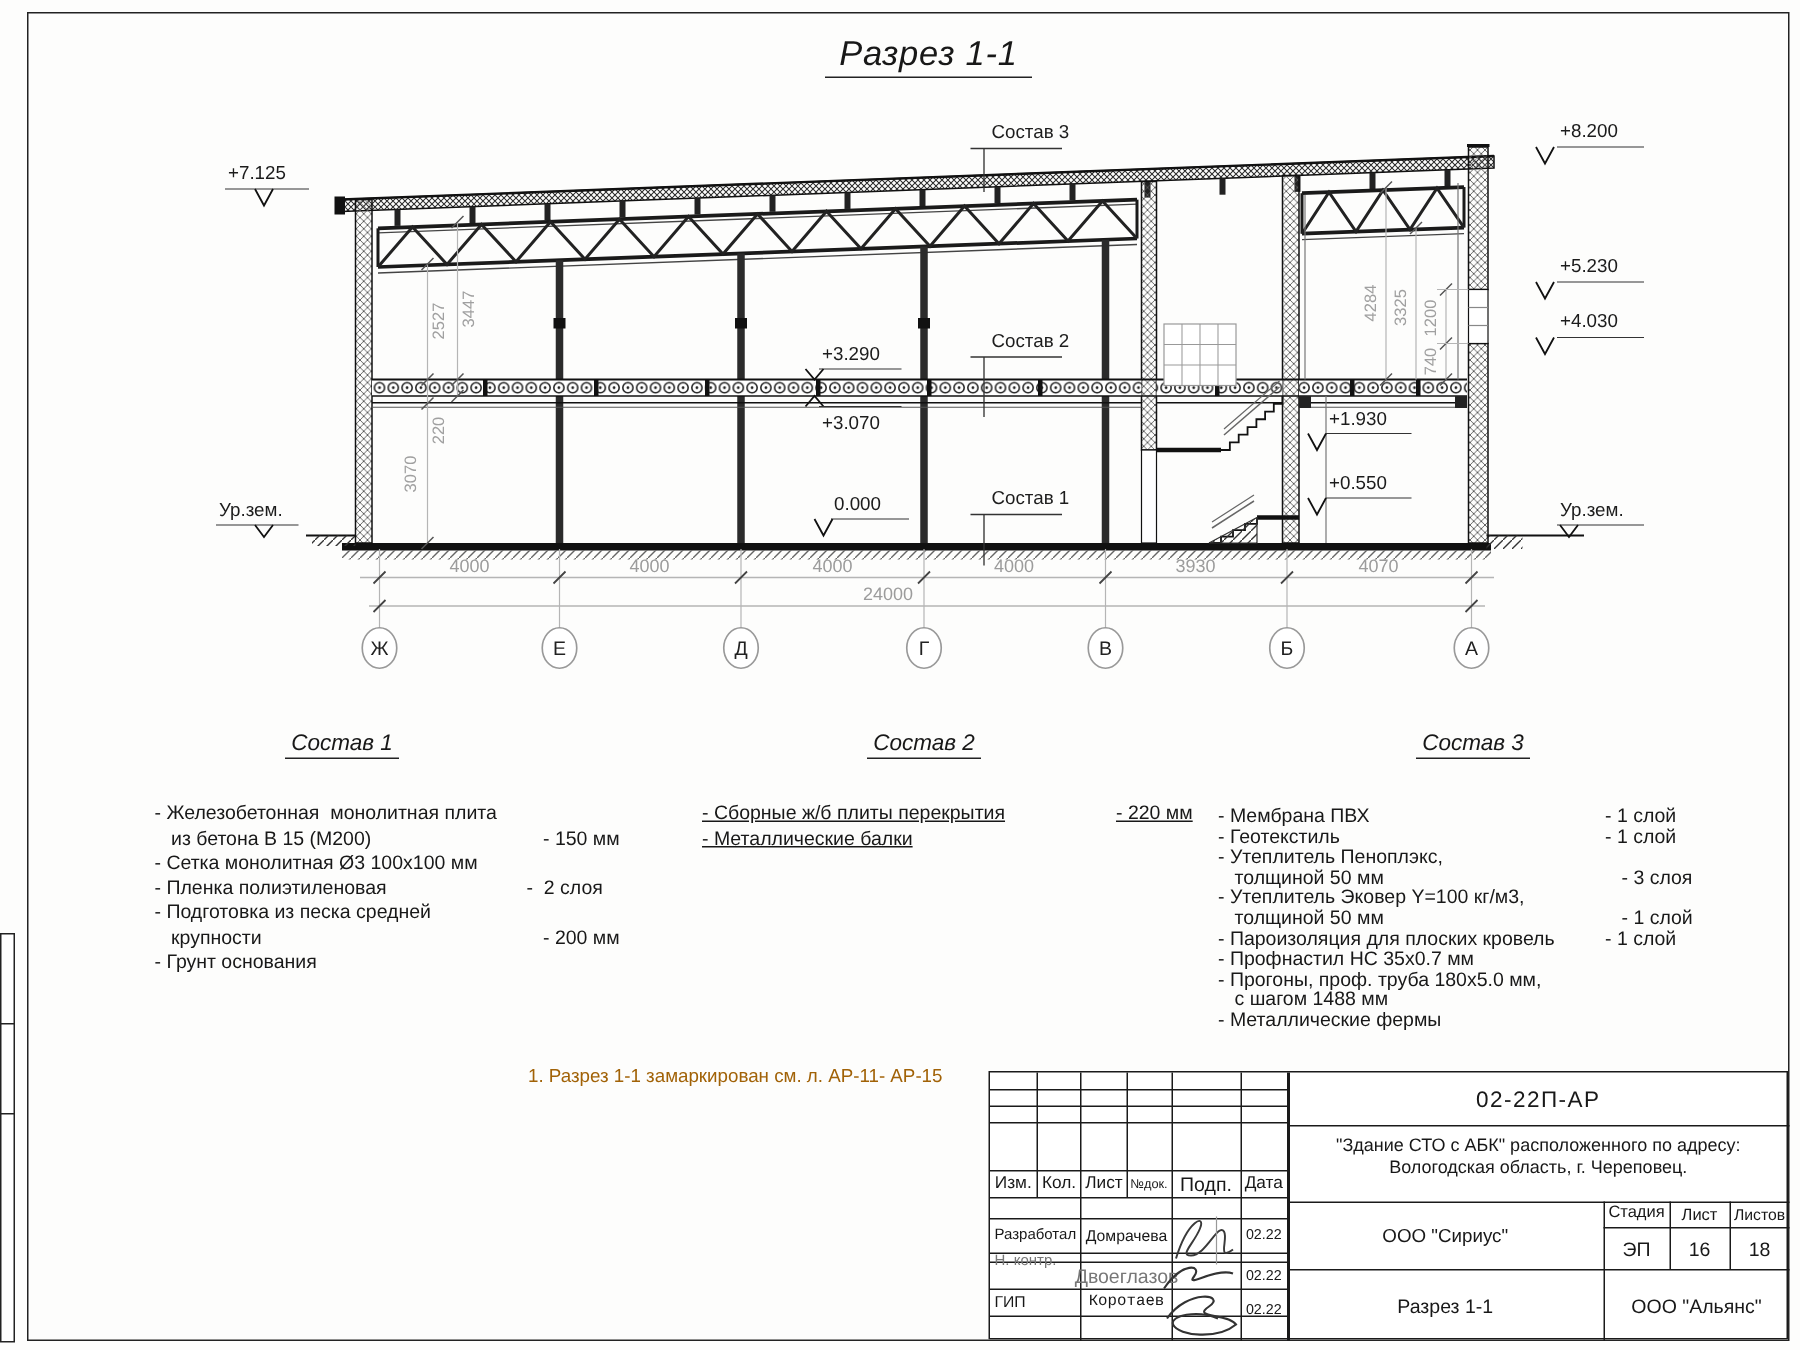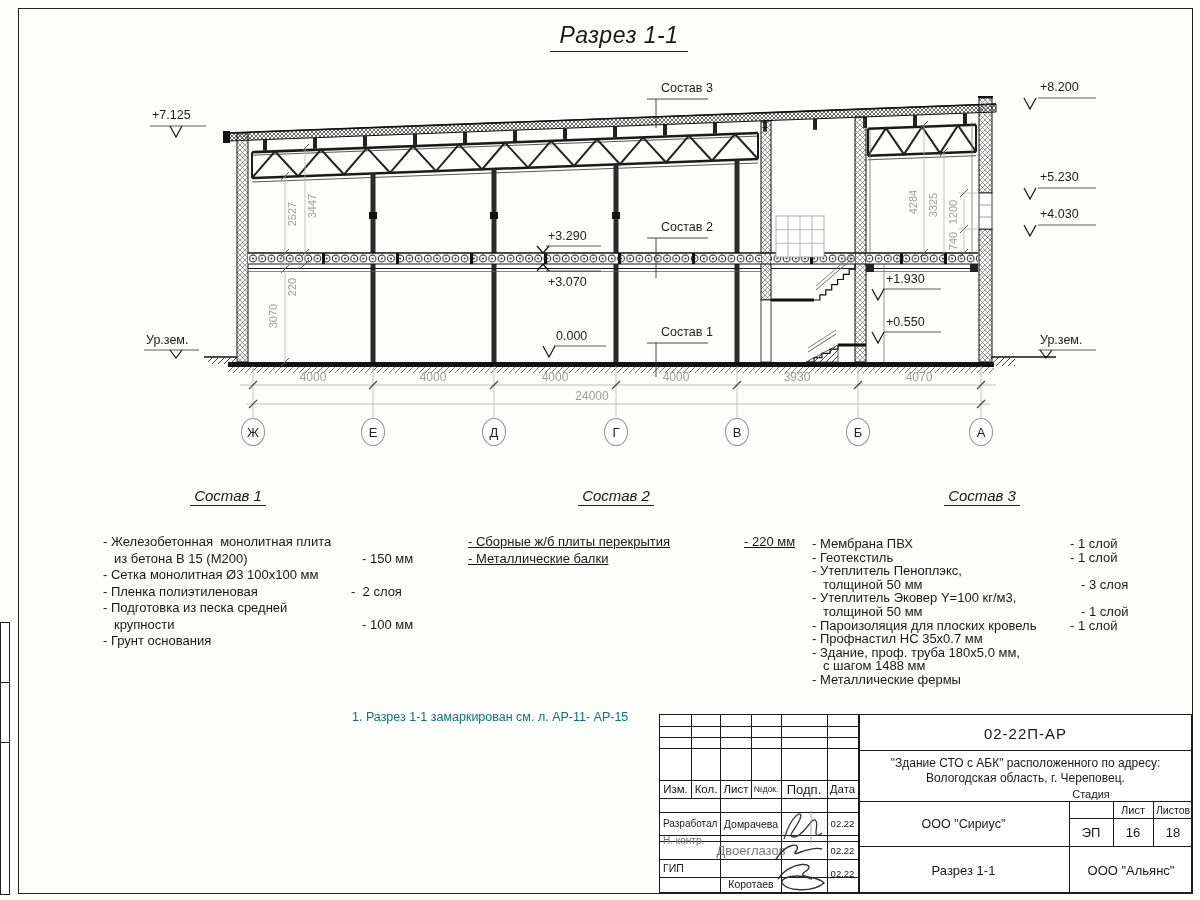--- a/index.html
+++ b/index.html
@@ -19,21 +19,21 @@
   .comp{position:absolute;font-size:13px;color:#181818;}
   .comp-head{font-style:italic;font-size:15px;text-align:center;}
   .comp-head span{display:inline-block;border-bottom:1.2px solid #222;padding:0 4px 1px 4px;}
   .cl{display:flex;}
   .ct{white-space:pre;}
   .ind{padding-left:11px;}
   .cv{white-space:pre;}
   .c1 .cl,.c2 .cl{line-height:16.5px;}
   .c3 .cl{line-height:13.6px;}
   .c1 .ct{flex:0 0 248px;} .c2 .ct{flex:0 0 276px;} .c3 .ct{flex:0 0 258px;}
-  .note{position:absolute;left:352px;top:710px;font-size:12.5px;color:#0f766e;}
+  .note{position:absolute;left:352px;top:710px;font-size:12.5px;color:#a16207;}
   
   .tb{position:absolute;left:659px;top:714px;width:533px;height:179px;border:1.6px solid #1a1a1a;box-sizing:border-box;background:#fff;}
   .tb .vl,.tb .hl{position:absolute;background:#1a1a1a;}
   .tb .vl{width:1px;} .tb .hl{height:1px;}
   .tb .cell{position:absolute;display:flex;align-items:center;justify-content:center;text-align:left;}
   .tb .cl-left{justify-content:flex-start;padding-left:3px;text-align:left;}
   .muted{color:#777;}
 </style>
 </head>
 <body>
@@ -334,21 +334,21 @@
     <div class="cl">
         <span class="ct">- Пленка полиэтиленовая</span>
         <span class="cv">-  2 слоя</span>
       </div>
     <div class="cl">
         <span class="ct">- Подготовка из песка средней</span>
         <span class="cv"></span>
       </div>
     <div class="cl">
         <span class="ct ind">крупности</span>
-        <span class="cv">- 100 мм</span>
+        <span class="cv">- 200 мм</span>
       </div>
     <div class="cl">
         <span class="ct">- Грунт основания</span>
         <span class="cv"></span>
       </div>
   </div>
 </div>
 
 <div class="comp c2" style="left:468px;top:487px;width:332px;">
   <div class="comp-head" style="width:296px;"><span>Состав 2</span></div>
@@ -393,21 +393,21 @@
       </div>
     <div class="cl">
         <span class="ct">- Пароизоляция для плоских кровель</span>
         <span class="cv">- 1 слой</span>
       </div>
     <div class="cl">
         <span class="ct">- Профнастил НС 35х0.7 мм</span>
         <span class="cv"></span>
       </div>
     <div class="cl">
-        <span class="ct">- Здание, проф. труба 180х5.0 мм,</span>
+        <span class="ct">- Прогоны, проф. труба 180х5.0 мм,</span>
         <span class="cv"></span>
       </div>
     <div class="cl">
         <span class="ct ind">с шагом 1488 мм</span>
         <span class="cv"></span>
       </div>
     <div class="cl">
         <span class="ct">- Металлические фермы</span>
         <span class="cv"></span>
       </div>
@@ -453,37 +453,37 @@
 
   <div class="cell cl-left" style="left:0;top:97px;width:61px;height:23px;font-size:10px;">Разработал</div>
   <div class="cell" style="left:61px;top:97px;width:60px;height:23px;font-size:10.5px;">Домрачева</div>
   <div class="cell" style="left:167px;top:99px;width:31px;height:18px;font-size:9.5px;">02.22</div>
 
   <div class="cell cl-left muted" style="left:0;top:116px;width:61px;height:18px;font-size:10px;">Н. контр.</div>
   <div class="cell muted" style="left:61px;top:126px;width:60px;height:18px;font-size:13px;">Двоеглазов</div>
   <div class="cell" style="left:167px;top:126px;width:31px;height:18px;font-size:9.5px;">02.22</div>
 
   <div class="cell cl-left" style="left:0;top:144px;width:61px;height:18px;font-size:10.5px;">ГИП</div>
-  <div class="cell" style="left:61px;top:160px;width:60px;height:18px;font-size:10.5px;">Коротаев</div>
+  <div class="cell" style="left:61px;top:144px;width:60px;height:18px;font-size:10.5px;font-family:Liberation Mono, monospace;">Коротаев</div>
   <div class="cell" style="left:167px;top:149px;width:31px;height:18px;font-size:9.5px;">02.22</div>
 
   <svg style="position:absolute;left:118px;top:92px;" width="48" height="40" viewBox="0 0 48 40">
     <path d="M6 32 C14 6, 26 2, 22 12 C18 22, 8 30, 16 30 C26 30, 34 8, 38 14 C41 19, 33 34, 44 26" stroke="#3a3a3a" fill="none" stroke-width="1.3"></path>
     <path d="M33 4 L33 36" stroke="#999" stroke-width="0.8"></path>
   </svg>
   <svg style="position:absolute;left:112px;top:124px;" width="58" height="54" viewBox="0 0 58 54">
     <path d="M4 20 C16 2, 30 4, 24 12 C18 20, 38 6, 50 10" stroke="#333" fill="none" stroke-width="1.4"></path>
     <path d="M6 40 C20 20, 46 24, 34 32 C22 40, 46 36, 52 44 C40 54, 14 52, 10 44 C8 38, 26 34, 40 40" stroke="#333" fill="none" stroke-width="1.4"></path>
   </svg>
 
   <div class="cell" style="left:198px;top:4px;width:335px;height:28px;font-size:15px;letter-spacing:1px;">02-22П-АР</div>
   <div class="cell" style="left:198px;top:40px;width:335px;height:15px;font-size:12px;">"Здание СТО с АБК" расположенного по адресу:</div>
   <div class="cell" style="left:198px;top:55px;width:335px;height:15px;font-size:12px;">Вологодская область, г. Череповец.</div>
   <div class="cell" style="left:198px;top:86px;width:211px;height:45px;font-size:12.5px;">ООО "Сириус"</div>
   <div class="cell" style="left:198px;top:131px;width:211px;height:48px;font-size:13px;">Разрез 1-1</div>
   <div class="cell" style="left:409px;top:131px;width:124px;height:48px;font-size:13px;">ООО "Альянс"</div>
-  <div class="cell" style="left:409px;top:70px;width:44px;height:17px;font-size:11px;">Стадия</div>
+  <div class="cell" style="left:409px;top:84px;width:44px;height:17px;font-size:11px;">Стадия</div>
   <div class="cell" style="left:453px;top:86px;width:40px;height:17px;font-size:11px;">Лист</div>
   <div class="cell" style="left:493px;top:86px;width:40px;height:17px;font-size:10.5px;overflow:hidden;">Листов</div>
   <div class="cell" style="left:409px;top:103px;width:44px;height:28px;font-size:13px;">ЭП</div>
   <div class="cell" style="left:453px;top:103px;width:40px;height:28px;font-size:13px;">16</div>
   <div class="cell" style="left:493px;top:103px;width:40px;height:28px;font-size:13px;">18</div>
 </div>
 
 </body></html>

